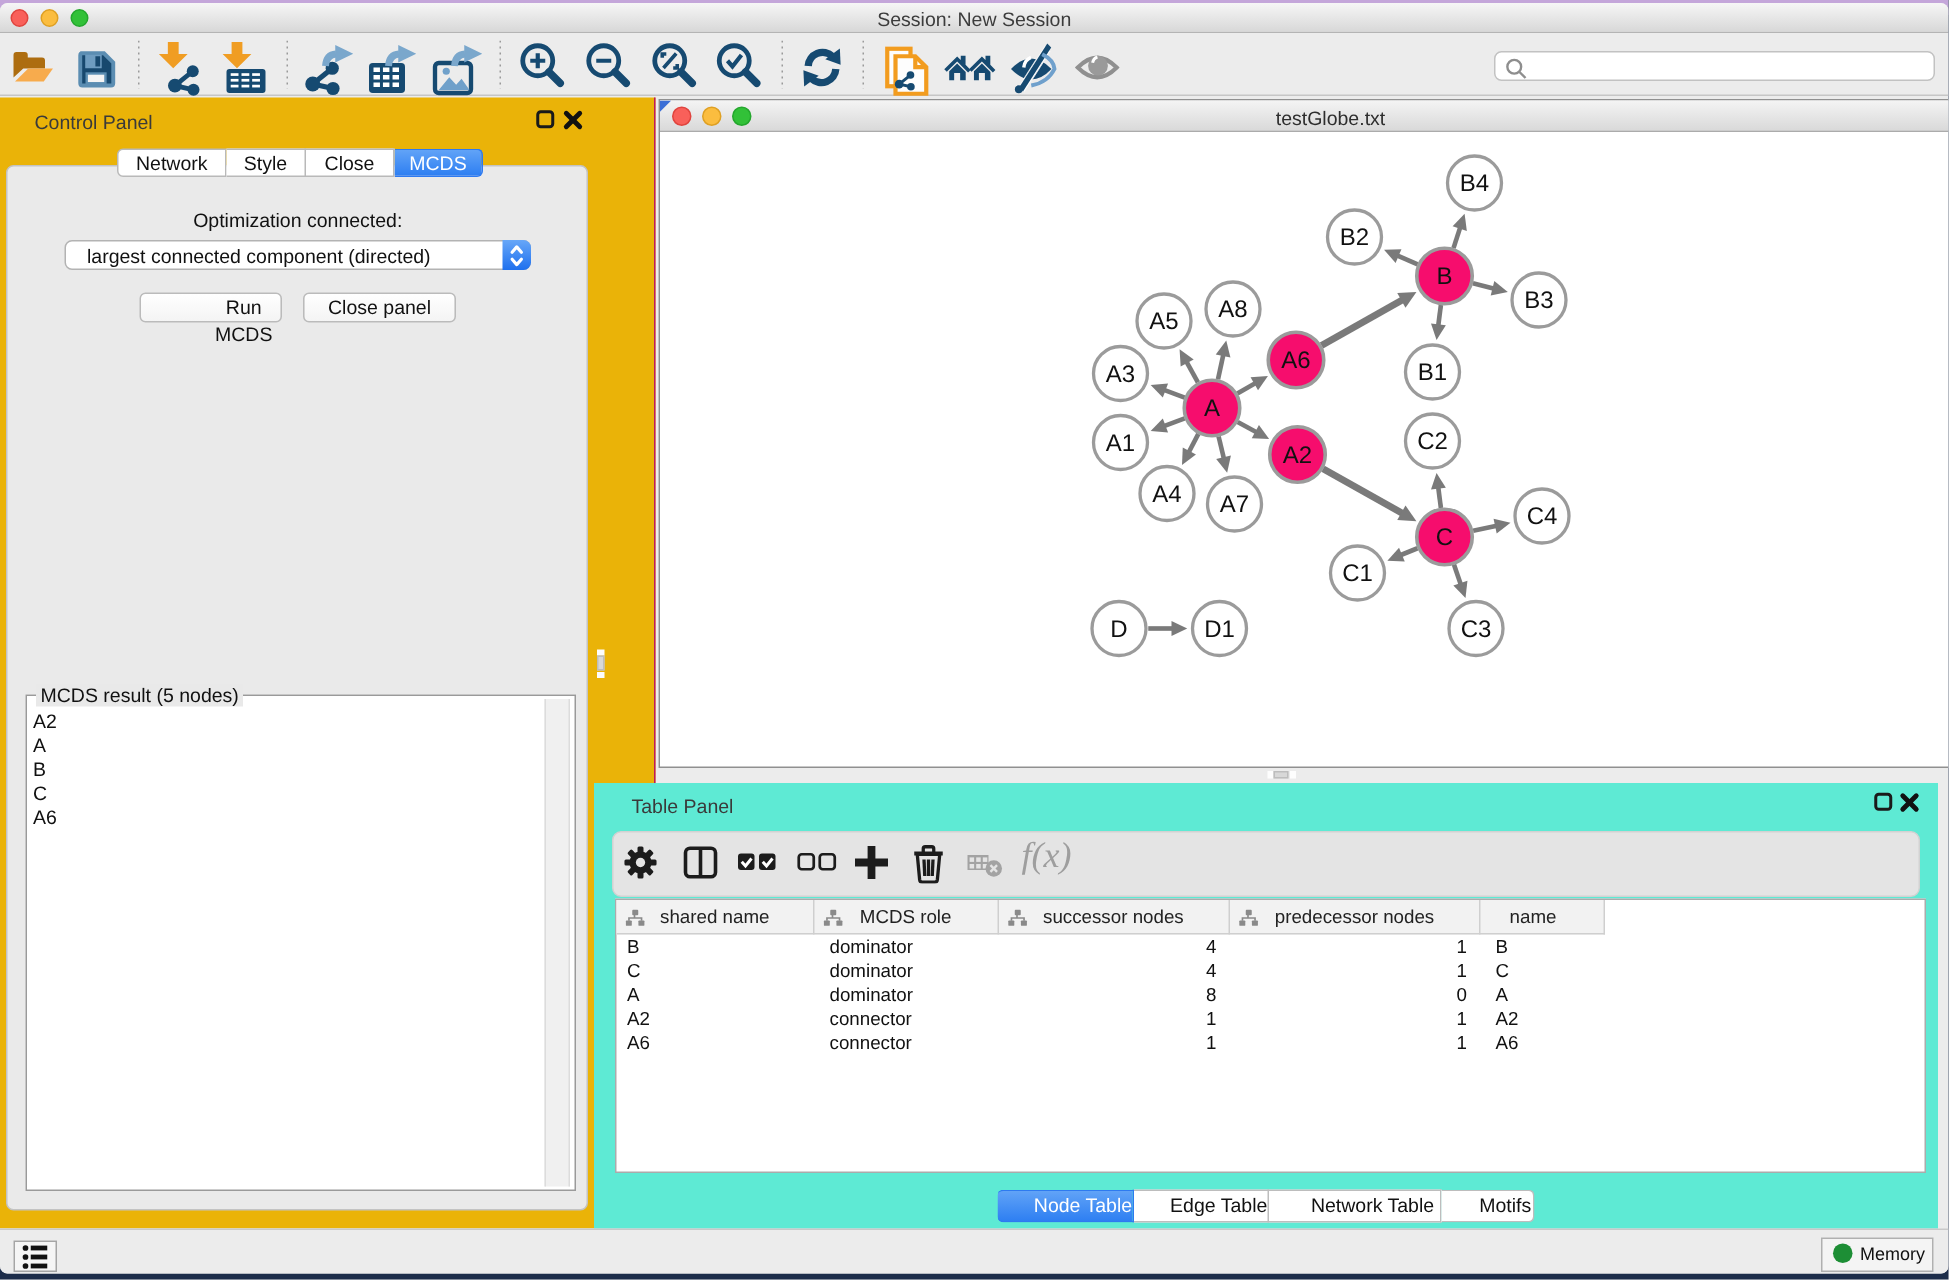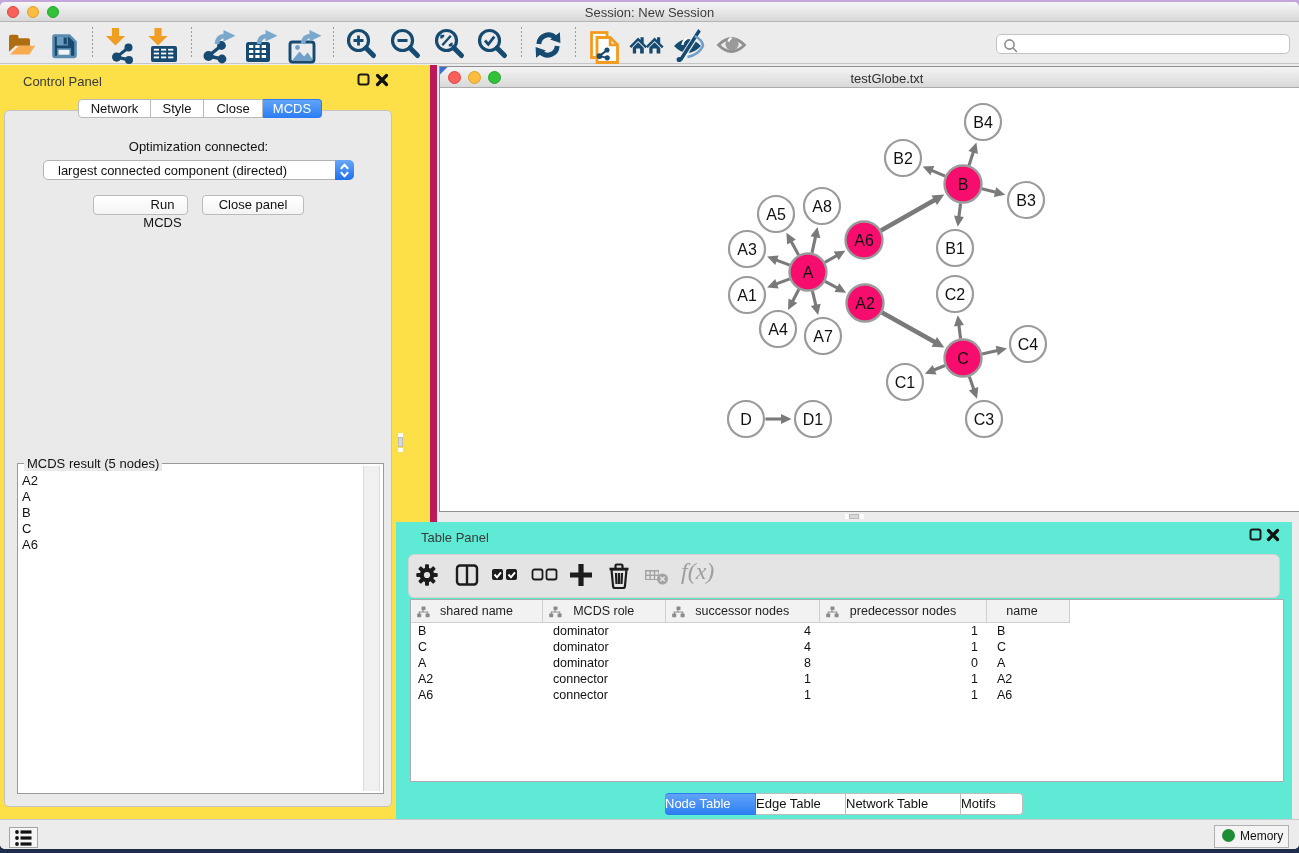--- a/index.html
+++ b/index.html
@@ -12,21 +12,21 @@
 .tl{position:absolute;top:4px;width:12px;height:12px;border-radius:50%;}
 #titlebar .t-red{left:7px;background:#f9605a;border:0.5px solid #e0443e;}
 #titlebar .t-yel{left:27px;background:#fbbd3f;border:0.5px solid #dfa023;}
 #titlebar .t-grn{left:47px;background:#32c138;border:0.5px solid #24a72d;}
 #title-text{width:100%;text-align:center;top:3px;font-size:13px;color:#3c3c3c;}
 
 #toolbar{left:0;top:20px;width:1299px;height:42px;background:#ececec;border-bottom:1px solid #c6c6c6;}
 .vsep{position:absolute;top:5px;height:32px;width:1px;background-image:linear-gradient(#9a9a9a 40%,rgba(0,0,0,0) 0%);background-size:1px 4px;}
 #searchbox{left:996px;top:12px;width:294px;height:20px;background:#fff;border:1px solid #c2c2c2;border-radius:5px;}
 
-#ctrlpanel{left:0;top:63px;width:437px;height:754px;background:#fde047;border-right:7px solid #be185d;}
+#ctrlpanel{left:0;top:63px;width:437px;height:754px;background:#eab308;border-right:1px solid #be185d;}
 #netwin{left:403px;top:64px;width:896px;height:446px;background:#fff;border:1px solid #909090;margin-left:36px;}
 #netwin-title{left:0;top:0;width:894px;height:21px;background:linear-gradient(#f4f4f4,#d9d9d9);border-bottom:1px solid #ababab;}
 #netwin .t-red{left:8px;top:4px;background:#f9605a;border:0.5px solid #e0443e;width:13px;height:13px;}
 #netwin .t-yel{left:28px;top:4px;background:#fbbd3f;border:0.5px solid #dfa023;width:13px;height:13px;}
 #netwin .t-grn{left:48px;top:4px;background:#32c138;border:0.5px solid #24a72d;width:13px;height:13px;}
 #netwin-text{width:100%;text-align:center;top:4px;font-size:13px;color:#2e2e2e;}
 #tablepanel{left:396px;top:520px;width:896px;height:299px;background:#5eead4;}
 #statusbar{left:0;top:817px;width:1299px;height:32px;background:#ececec;border-top:1px solid #c9c9c9;}
 
 .cp-title{font-size:13px;color:#3a3a3a;}
@@ -40,21 +40,21 @@
 #dropdown{left:43px;top:95px;width:311px;height:20px;background:#fff;border:1px solid #b3b3b3;border-radius:5px;font-size:13px;color:#111;}
 #dd-step{position:absolute;right:-1px;top:-1px;width:19px;height:20px;border-radius:0 5px 5px 0;background:linear-gradient(#67a7f8,#1e70ee);}
 #mcds-box{left:17px;top:398px;width:367px;height:331px;border:1px solid #9a9a9a;background:#fff;}
 #mcds-list{font-size:13px;color:#111;line-height:16px;}
 
 #tp-toolbar{left:12px;top:32px;width:872px;height:44px;background:#e4e4e4;border:1px solid #d2d2d2;border-radius:6px;}
 #tp-table{left:14px;top:77px;width:874px;height:183px;background:#fff;border:1px solid #ababab;}
 #tp-head{left:0;top:0;width:659px;height:23px;background:#f2f2f2;border-bottom:1px solid #cfcfcf;font-size:12.5px;color:#222;}
 .th{position:absolute;top:0;height:23px;border-right:1px solid #cfcfcf;text-align:center;line-height:23px;}
 .row{position:absolute;font-size:12.5px;color:#111;height:16px;line-height:16px;}
-.bot-tab{background:#fff;border:1px solid #bdbdbd;border-left:none;text-align:left;font-size:13px;line-height:20px;height:22px;color:#111;}
+.bot-tab{background:#fff;border:1px solid #bdbdbd;border-left:none;text-align:center;font-size:13px;line-height:20px;height:22px;color:#111;padding-left:24px;}
 </style></head>
 <body>
 <div class="abs" id="desktop-top"></div>
 <div class="abs" id="app">
   <div class="abs" id="titlebar">
     <div class="tl t-red"></div>
       <div class="tl t-yel"></div>
       <div class="tl t-grn"></div>
     <div class="abs" id="title-text">Session: New Session</div>
   </div>

